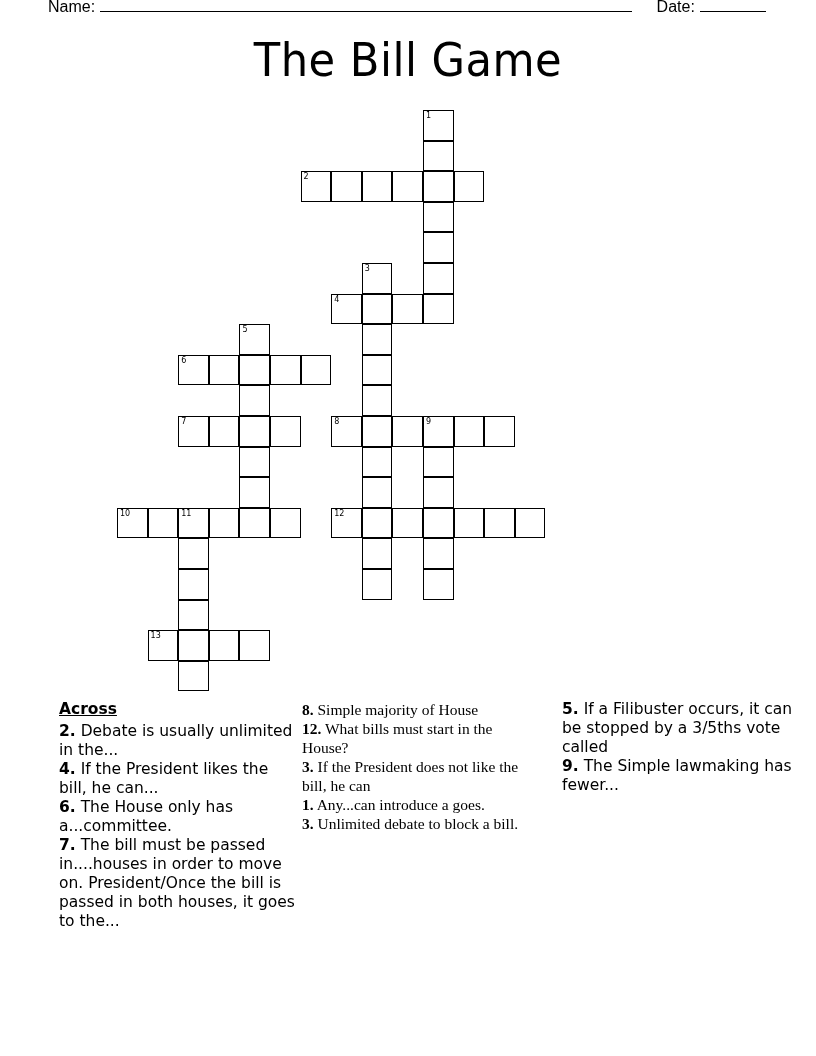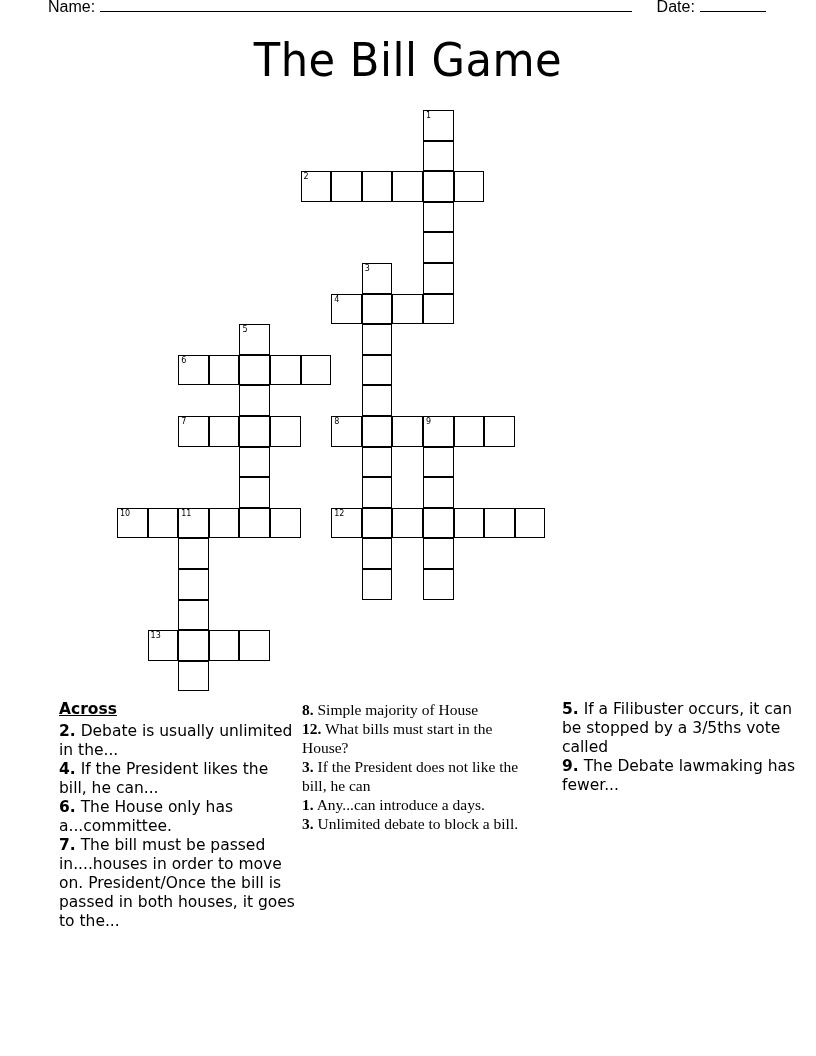--- a/index.html
+++ b/index.html
@@ -132,20 +132,20 @@
   <div class="clue"><span class="n">2.</span> <span>Debate is usually unlimited in the...</span></div>
   <div class="clue"><span class="n">4.</span> <span>If the President likes the bill, he can...</span></div>
   <div class="clue"><span class="n">6.</span> <span>The House only has a...committee.</span></div>
   <div class="clue"><span class="n">7.</span> <span>The bill must be passed in....houses in order to move on. President/Once the bill is passed in both houses, it goes to the...</span></div>
 </div>
 
 <div class="clues col2">
   <div class="clue"><span class="n">8.</span> <span>Simple majority of House</span></div>
   <div class="clue"><span class="n">12.</span> <span>What bills must start in the House?</span></div>
   <div class="clue"><span class="n">3.</span> <span>If the President does not like the bill, he can</span></div>
-  <div class="clue"><span class="n">1.</span> <span>Any...can introduce a days.</span></div>
+  <div class="clue"><span class="n">1.</span> <span>Any...can introduce a goes.</span></div>
   <div class="clue"><span class="n">3.</span> <span>Unlimited debate to block a bill.</span></div>
 </div>
 
 <div class="clues col3">
   <div class="clue"><span class="n">5.</span> <span>If a Filibuster occurs, it can be stopped by a 3/5ths vote called</span></div>
-  <div class="clue"><span class="n">9.</span> <span>The Debate lawmaking has fewer...</span></div>
+  <div class="clue"><span class="n">9.</span> <span>The Simple lawmaking has fewer...</span></div>
 </div>
 
 </body></html>

